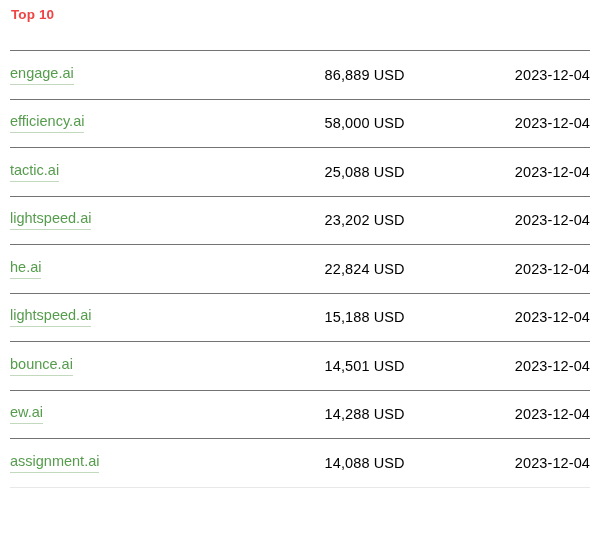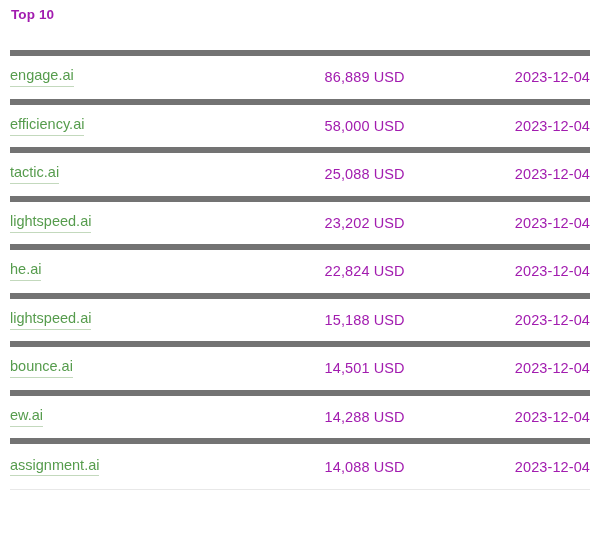--- a/index.html
+++ b/index.html
@@ -21,42 +21,42 @@
     width: 600px;
     height: 542px;
     box-sizing: border-box;
     background: #ffffff;
     position: relative;
   }
 
   .panel-title {
     font-size: 13.5px;
     font-weight: bold;
-    color: #a21caf;
+    color: #ef4444;
     letter-spacing: 0.1px;
     padding: 0 0 0 11px;
     margin: 0;
     height: 50px;
     line-height: 30px;
     display: block;
   }
 
   .top-list {
     width: 580px;
     margin: 0 0 0 10px;
     border-collapse: collapse;
     table-layout: fixed;
   }
 
   .top-list tr {
     height: 48.5px;
   }
 
   .top-list td {
-    border-top: 6px solid #737373;
+    border-top: 1px solid #737373;
     padding: 0;
     vertical-align: middle;
     font-size: 14.5px;
     color: #1b1b1b;
     height: 48.5px;
     box-sizing: border-box;
   }
 
   .top-list tr:last-child td {
     border-bottom: 1px solid #e8e8e8;
@@ -85,21 +85,21 @@
     padding-bottom: 2px;
     font-size: 14.5px;
     cursor: pointer;
     display: inline-block;
     line-height: 1.15;
   }
 
   .amount-value, .date-value {
     display: inline-block;
     font-size: 14.5px;
-    color: #a21caf;
+    color: #000000;
     letter-spacing: 0.1px;
   }
 </style>
 </head>
 <body>
 
 <div class="panel">
 
   <h2 class="panel-title">Top 10</h2>
 

